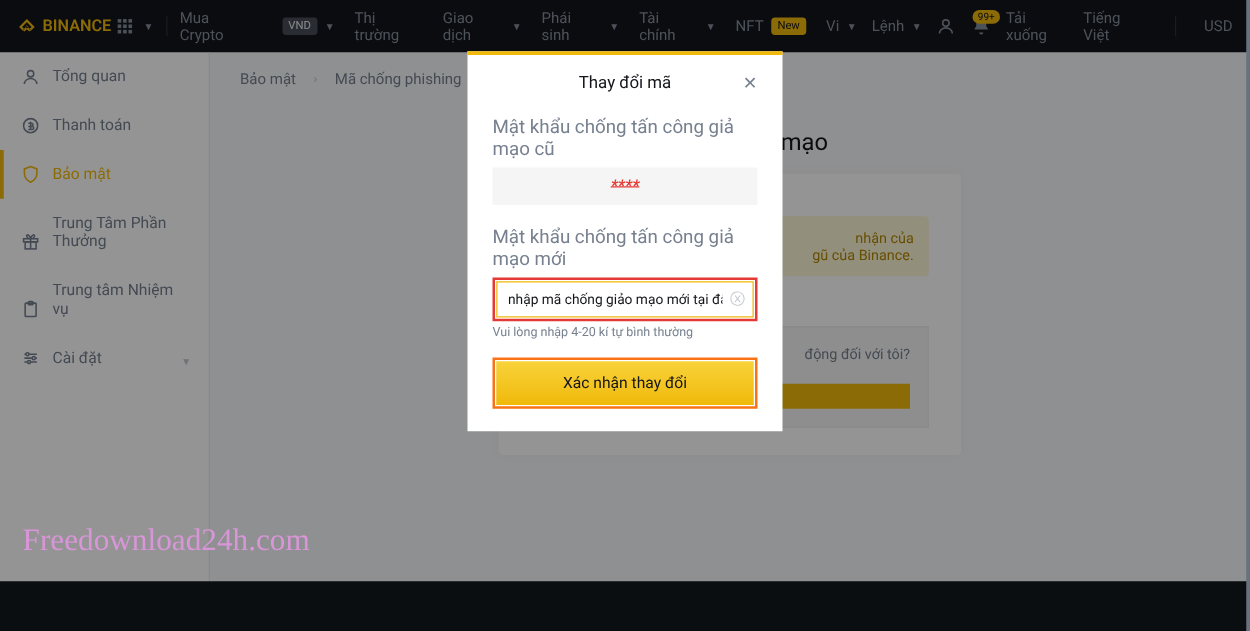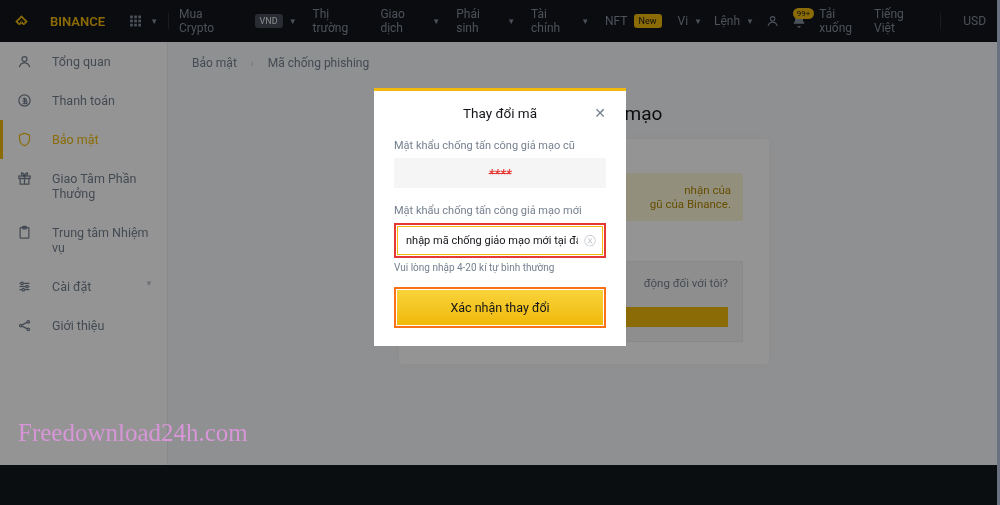--- a/index.html
+++ b/index.html
@@ -1,47 +1,47 @@
 <!DOCTYPE html>
 <html><head>
 <meta charset="utf-8">
 <style>
 *{box-sizing:border-box;margin:0;padding:0;font-family:-apple-system,BlinkMacSystemFont,"Segoe UI",Roboto,sans-serif}
 body{background:#fff;width:1000px;height:505px;overflow:hidden;position:relative}
 .header{background:#14151A;height:42px;display:flex;align-items:center;padding:0 14px;color:#848e9c;font-size:12px}
-.logo{display:flex;align-items:center;gap:21px;color:#F0B90B;font-weight:600;font-size:13px;margin-right:24px}
+.logo{display:flex;align-items:center;gap:5px;color:#F0B90B;font-weight:600;font-size:13px;margin-right:4px}
 .logo-icon{width:15px;height:15px}
 .grid-icon{color:#848e9c;width:14px;height:14px;margin-right:6px}
 .divider{width:1px;height:16px;background:#2b3139;margin:0 10px}
 .nav-item{display:flex;align-items:center;gap:4px;margin-right:16px;cursor:pointer;color:#848e9c}
 .badge{background:#474d57;color:#eaecef;font-size:9px;padding:2px 5px;border-radius:3px;margin-left:18px}
 .badge-new{background:#F0B90B;color:#14151A;font-size:9px;padding:2px 5px;border-radius:3px;margin-left:2px}
 .caret{font-size:8px;margin-left:2px}
 .header-right{margin-left:auto;display:flex;align-items:center;gap:12px}
 .bell-wrap{position:relative}
 .bell-badge{position:absolute;top:-5px;right:-7px;background:#F0B90B;color:#14151A;font-size:8px;padding:1px 4px;border-radius:7px;font-weight:400}
 .layout{display:flex;height:calc(100% - 42px)}
 .sidebar{width:168px;background:#fff;border-right:1px solid #eaecef;flex-shrink:0}
-.sb-item{display:flex;align-items:flex-start;gap:20px;padding:12px 14px;color:#76808f;font-size:12.5px;cursor:pointer;border-left:3px solid transparent}
+.sb-item{display:flex;align-items:flex-end;gap:10px;padding:12px 14px;color:#76808f;font-size:12.5px;cursor:pointer;border-left:3px solid transparent}
 .sb-item.active{color:#F0B90B;border-left-color:#F0B90B}
 .sb-icon{width:15px;height:15px;display:flex;align-items:center;justify-content:center}
 .content{flex:1;background:#f7f8fa;position:relative}
 .breadcrumb{display:flex;align-items:center;gap:14px;padding:14px 24px;font-size:12px;color:#76808f}
 .bc-caret{font-size:10px;color:#c0c4cc}
 .main-card{background:#fff;width:370px;margin:14px auto 0;padding:22px 26px;border-radius:4px;box-shadow:0 0 10px rgba(0,0,0,.03);position:relative}
 .info-box{background:#FEF6D8;color:#B08800;font-size:11.5px;padding:10px 12px;margin:12px 0;border-radius:3px;text-align:right}
 .gray-box{background:#f5f5f5;padding:14px;margin-top:40px;border:1px solid #eaecef}
 .ld{display:flex;justify-content:flex-end;color:#76808f;font-size:11.5px;margin-bottom:12px}
 .yellow-btn{background:#F0B90B;color:#14151A;width:60%;margin-left:40%;padding:10px;border:none;font-size:13px;cursor:pointer}
-.overlay{position:absolute;inset:0;background:rgba(0,0,0,.42);display:flex;align-items:flex-start;justify-content:center;padding-top:88px}
+.overlay{position:absolute;inset:0;background:rgba(0,0,0,.42);display:flex;align-items:flex-start;justify-content:center;padding-top:41px}
 .modal{background:#fff;width:252px;border-top:3px solid #F0B90B;padding:14px 20px 18px}
 .modal-head{display:flex;justify-content:center;position:relative;margin-bottom:18px}
 .modal-title{font-size:13.5px;color:#14151A}
 .modal-close{position:absolute;right:0;top:0;cursor:pointer;color:#76808f;font-size:14px}
-.field-label{font-size:11px;color:#76808f;margin-bottom:6px}
+.field-label{font-size:15px;color:#76808f;margin-bottom:6px}
 .old-field{background:#f5f5f5;height:30px;display:flex;align-items:center;justify-content:center;margin-bottom:16px}
 .scribble{color:#e53935;font-size:13px;font-weight:bold;text-decoration:line-through;font-style:italic}
 .new-wrap{border:2px solid #e53935;padding:1px;margin-bottom:4px;position:relative}
 .new-field{border:1px solid #F0B90B;padding:7px 24px 7px 8px;font-size:11px;width:100%;color:#14151A;outline:none}
 .clear-btn{position:absolute;right:8px;top:50%;transform:translateY(-50%);color:#c0c4cc;font-size:12px;cursor:pointer}
 .hint{font-size:10px;color:#76808f;margin-bottom:14px}
 .confirm-wrap{border:2px solid #f97316;padding:1px}
 .confirm-btn{background:linear-gradient(180deg,#F8D33A 0%,#F0B90B 100%);border:none;width:100%;padding:10px;font-size:12.5px;color:#14151A;cursor:pointer}
 .watermark{position:absolute;left:18px;bottom:58px;font-family:"Brush Script MT",cursive;font-size:25px;color:#d896d8;z-index:99}
 .bottom-dark{position:absolute;bottom:0;left:0;right:0;height:40px;background:#0b0e11}
@@ -151,21 +151,21 @@
         <span>Bảo mật</span>
       </div>
     <div class="sb-item">
         <span class="sb-icon">
           <svg viewBox="0 0 24 24" width="15" height="15" fill="none" stroke="currentColor" stroke-width="2">
             <rect x="3" y="8" width="18" height="4"></rect>
             <rect x="5" y="12" width="14" height="9"></rect>
             <path d="M12 8v13M12 8c-3 0-5-2-5-4s4-1 5 4zm0 0c3 0 5-2 5-4s-4-1-5 4z"></path>
           </svg>
         </span>
-        <span>Giao Tâm Phần Thưởng</span>
+        <span>Trung Tâm Phần Thưởng</span>
       </div>
     <div class="sb-item">
         <span class="sb-icon">
           <svg viewBox="0 0 24 24" width="15" height="15" fill="none" stroke="currentColor" stroke-width="2">
             <rect x="5" y="4" width="14" height="17" rx="1"></rect>
             <rect x="9" y="2" width="6" height="4" rx="1"></rect>
           </svg>
         </span>
         <span>Trung tâm Nhiệm vụ</span>
       </div>
@@ -176,32 +176,20 @@
             <line x1="4" y1="12" x2="20" y2="12"></line>
             <line x1="4" y1="17" x2="20" y2="17"></line>
             <circle cx="8" cy="7" r="2" fill="#fff"></circle>
             <circle cx="16" cy="12" r="2" fill="#fff"></circle>
             <circle cx="10" cy="17" r="2" fill="#fff"></circle>
           </svg>
         </span>
         <span>Cài đặt</span>
         <span class="caret" style="margin-left:auto;color:#c0c4cc">▼</span>
       </div>
-    <div class="sb-item">
-        <span class="sb-icon">
-          <svg viewBox="0 0 24 24" width="15" height="15" fill="none" stroke="currentColor" stroke-width="2">
-            <circle cx="6" cy="12" r="2"></circle>
-            <circle cx="18" cy="6" r="2"></circle>
-            <circle cx="18" cy="18" r="2"></circle>
-            <line x1="8" y1="11" x2="16" y2="7"></line>
-            <line x1="8" y1="13" x2="16" y2="17"></line>
-          </svg>
-        </span>
-        <span>Giới thiệu</span>
-      </div>
   </div>
 
   <div class="content">
     <div class="breadcrumb">
       <span style="cursor:pointer">Bảo mật</span>
       <span class="bc-caret">›</span>
       <span>Mã chống phishing</span>
     </div>
     <div style="text-align:center;margin-top:18px;font-size:19px;color:#14151A">Mã chống giả mạo</div>
     <div class="main-card">

